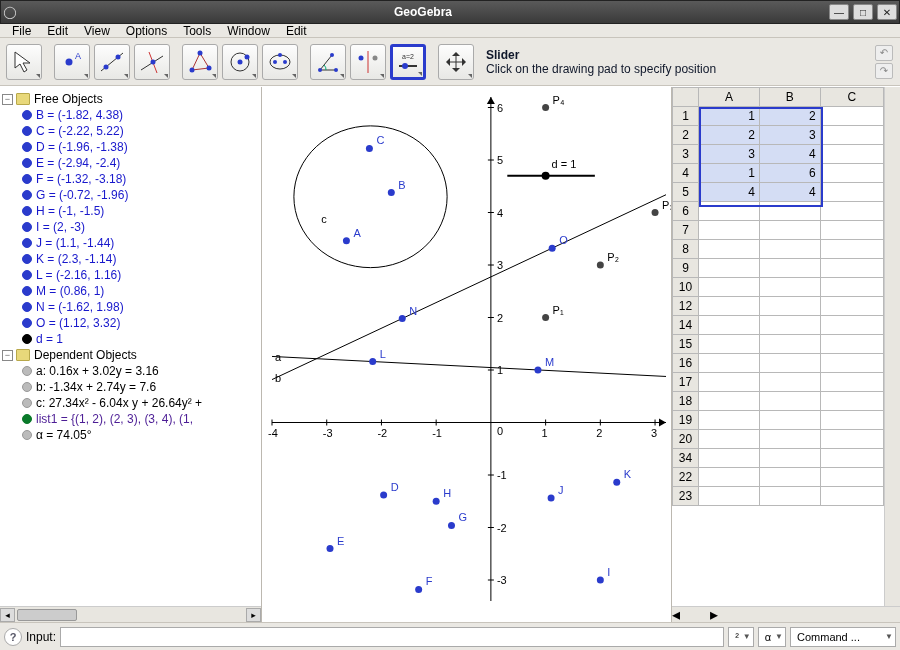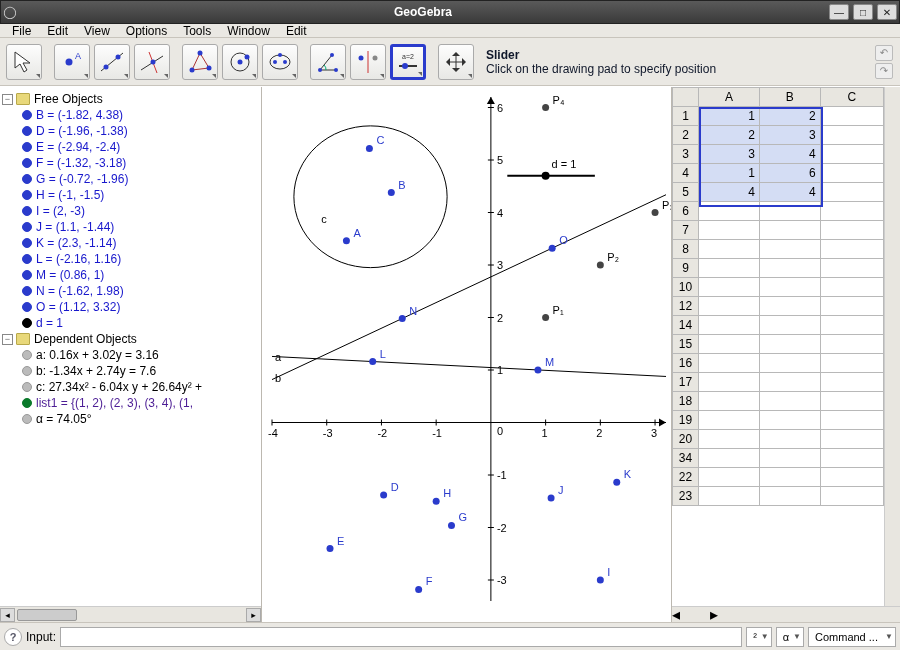--- a/index.html
+++ b/index.html
@@ -190,20 +190,24 @@
   <div class="algebra">
     <div class="alg-body" id="alg-body">
         <div class="alg-folder">
           <div class="fold">−</div>
           <div class="fic"></div>
           <span>Free Objects</span>
         </div>
         <div class="alg-row">
           <div class="alg-bullet" style="background: rgb(42, 59, 204); border: 1px solid rgb(42, 59, 204);"></div>
           <span class="alg-text">B = (-1.82, 4.38)</span>
+        </div>
+        <div class="alg-row">
+          <div class="alg-bullet" style="background: rgb(42, 59, 204); border: 1px solid rgb(42, 59, 204);"></div>
+          <span class="alg-text">C = (-2.22, 5.22)</span>
         </div>
         <div class="alg-row">
           <div class="alg-bullet" style="background: rgb(42, 59, 204); border: 1px solid rgb(42, 59, 204);"></div>
           <span class="alg-text">D = (-1.96, -1.38)</span>
         </div>
         <div class="alg-row">
           <div class="alg-bullet" style="background: rgb(42, 59, 204); border: 1px solid rgb(42, 59, 204);"></div>
           <span class="alg-text">E = (-2.94, -2.4)</span>
         </div>
         <div class="alg-row">
@@ -531,17 +535,17 @@
   <span>Input:</span>
   <input class="cmd" style="">
   <div class="combo">
       <span>²</span>
       <span class="car">▼</span>
     </div>
   <div class="combo">
       <span>α</span>
       <span class="car">▼</span>
     </div>
-  <div class="combo" style="width:88px">
+  <div class="combo" style="width:106px">
       <span>Command ...</span>
       <span class="car" style="margin-left:auto">▼</span>
     </div>
 </div>
 
 </body></html>

